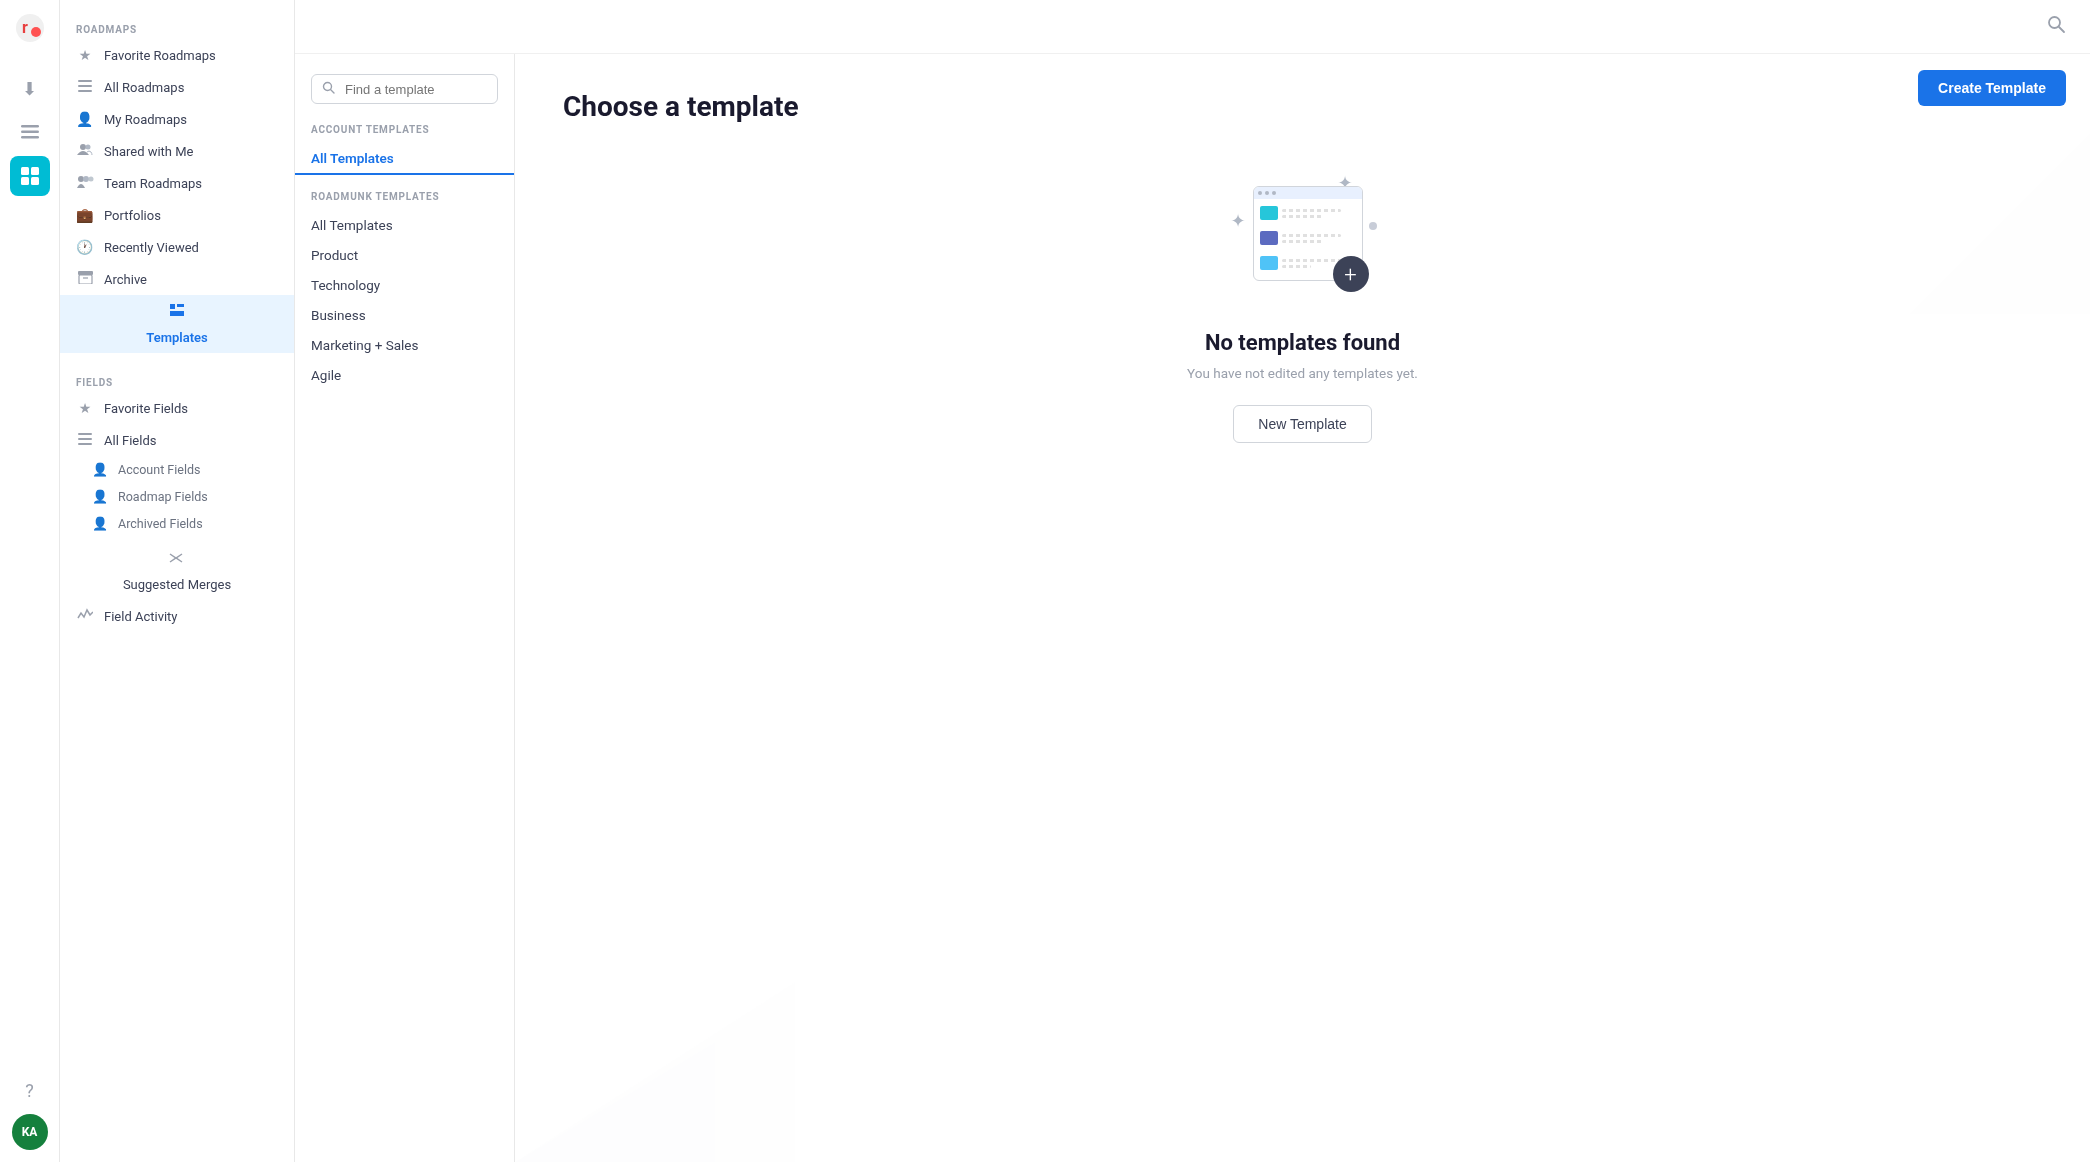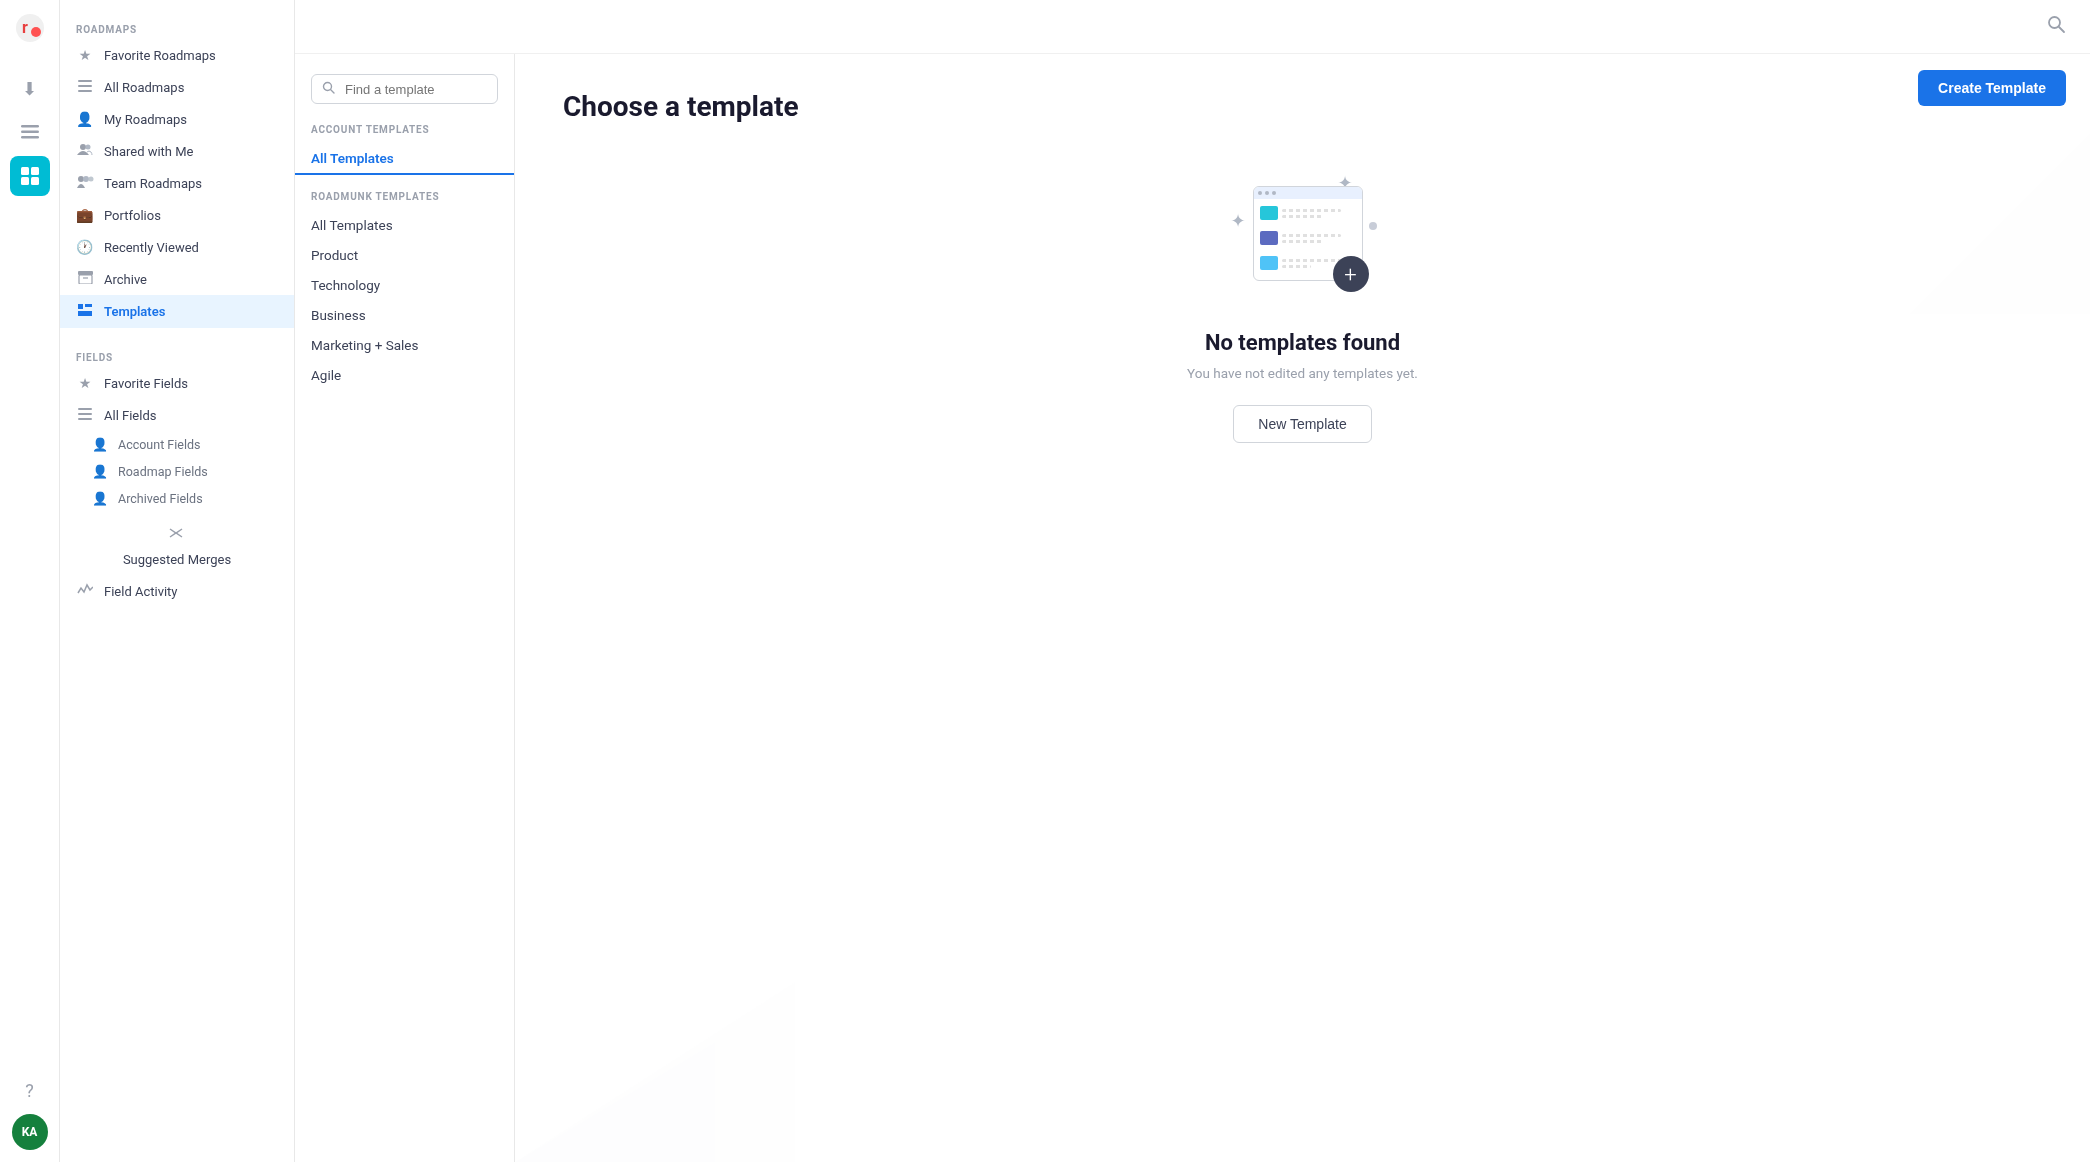--- a/index.html
+++ b/index.html
@@ -75,20 +75,21 @@
       cursor: pointer;
       color: #3c4257;
       font-size: 13px;
       font-weight: 400;
       border-radius: 0;
     }
     .sidebar-item.active {
       background: #e8f4ff;
       color: #1a73e8;
       font-weight: 600;
+      flex-direction: column;
     }
     .sidebar-item .si-icon {
       color: #9aa0ac;
       font-size: 14px;
       width: 18px;
       text-align: center;
     }
     .sidebar-item.active .si-icon { color: #1a73e8; }
     .sidebar-sub-item {
       display: flex;

